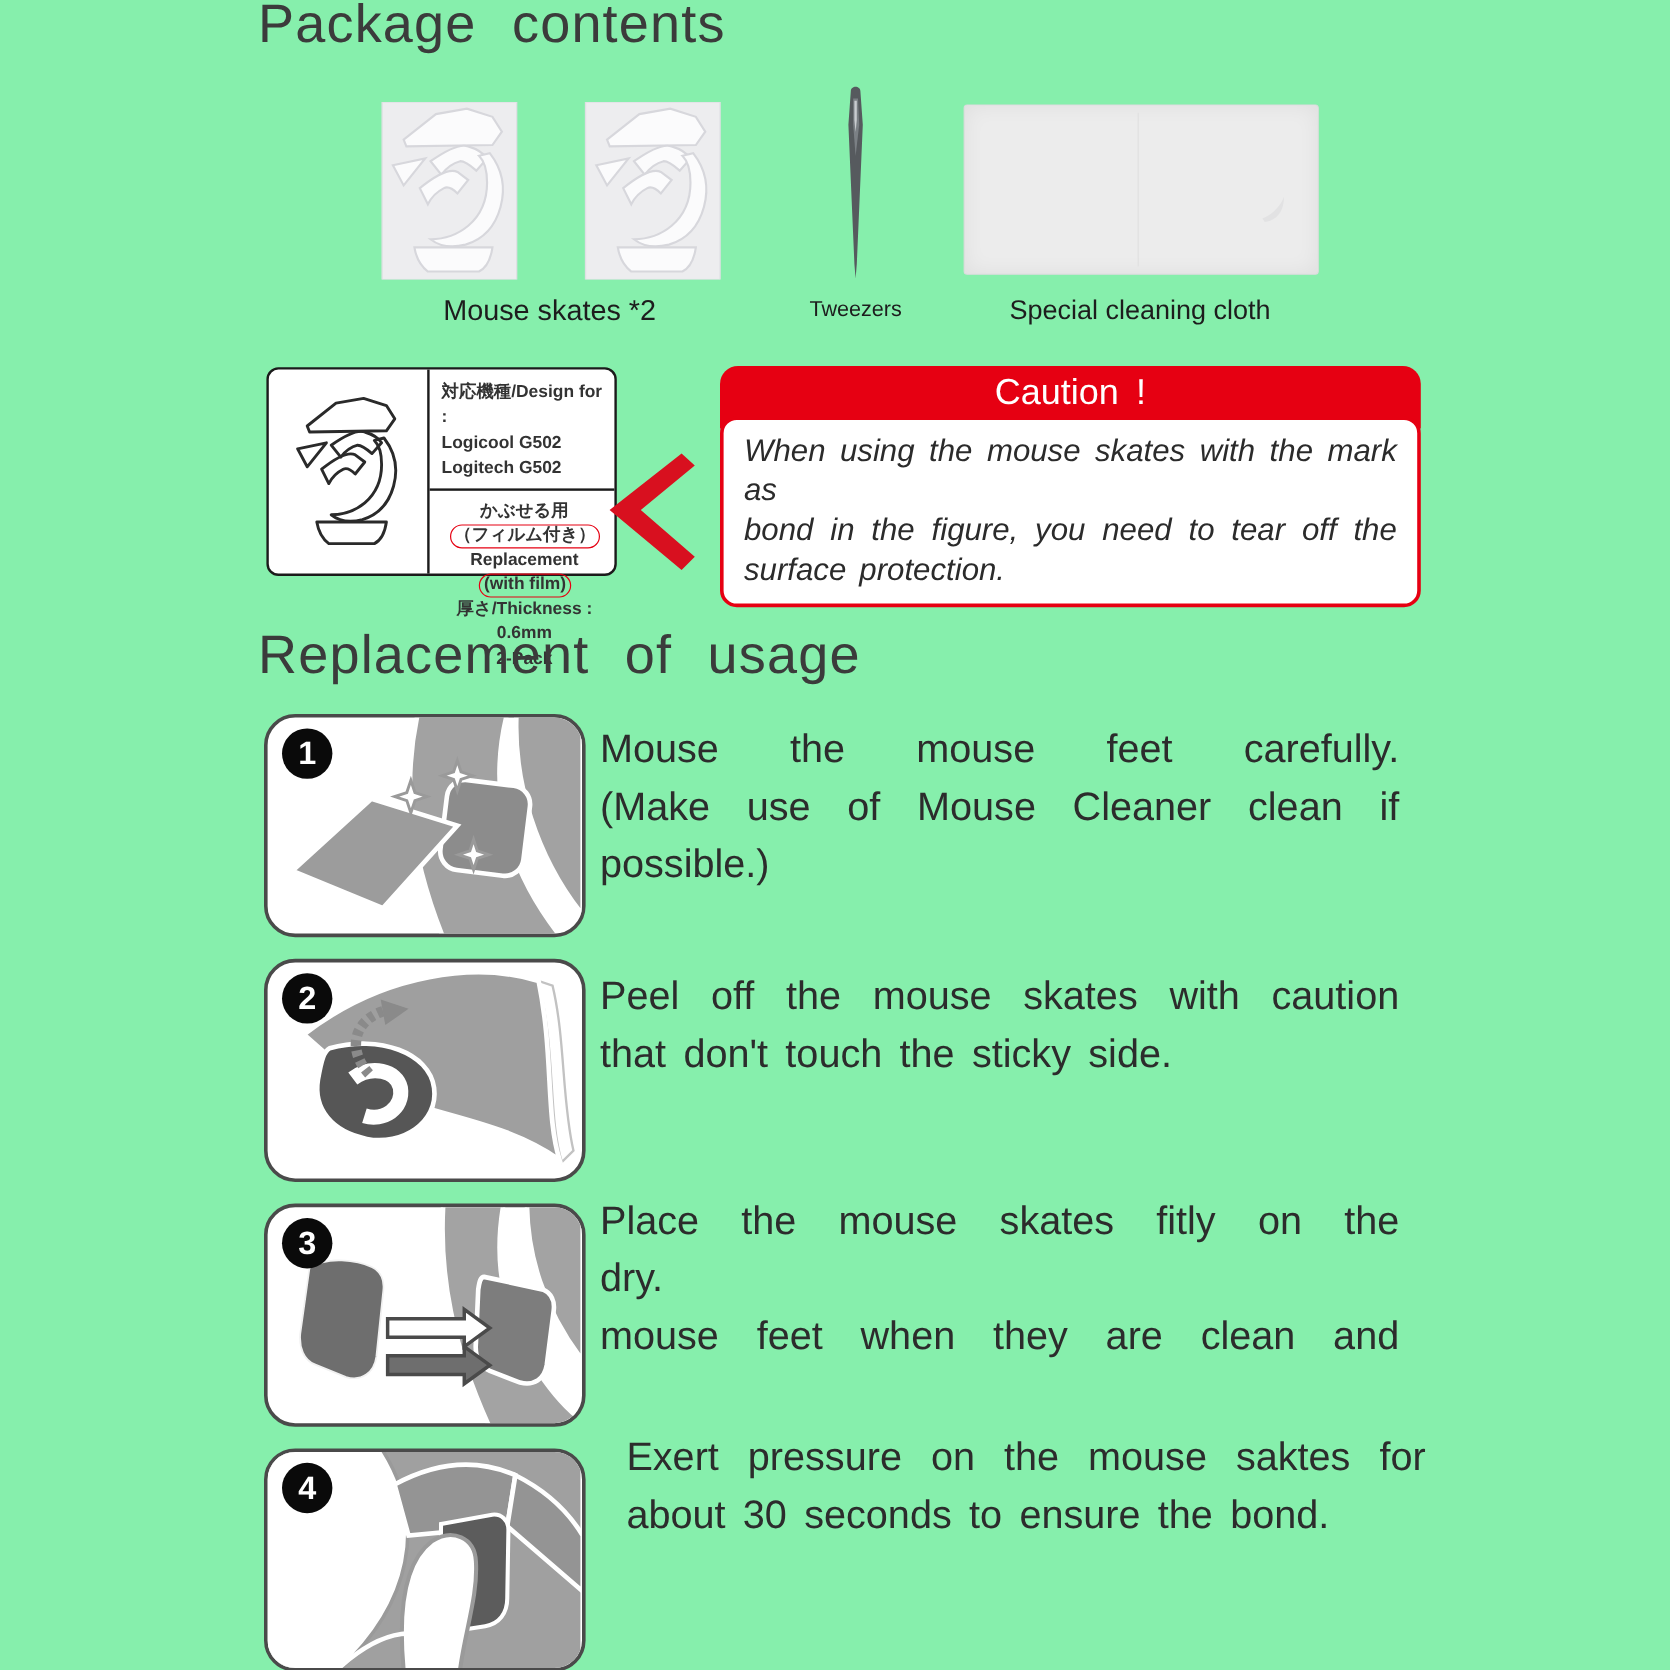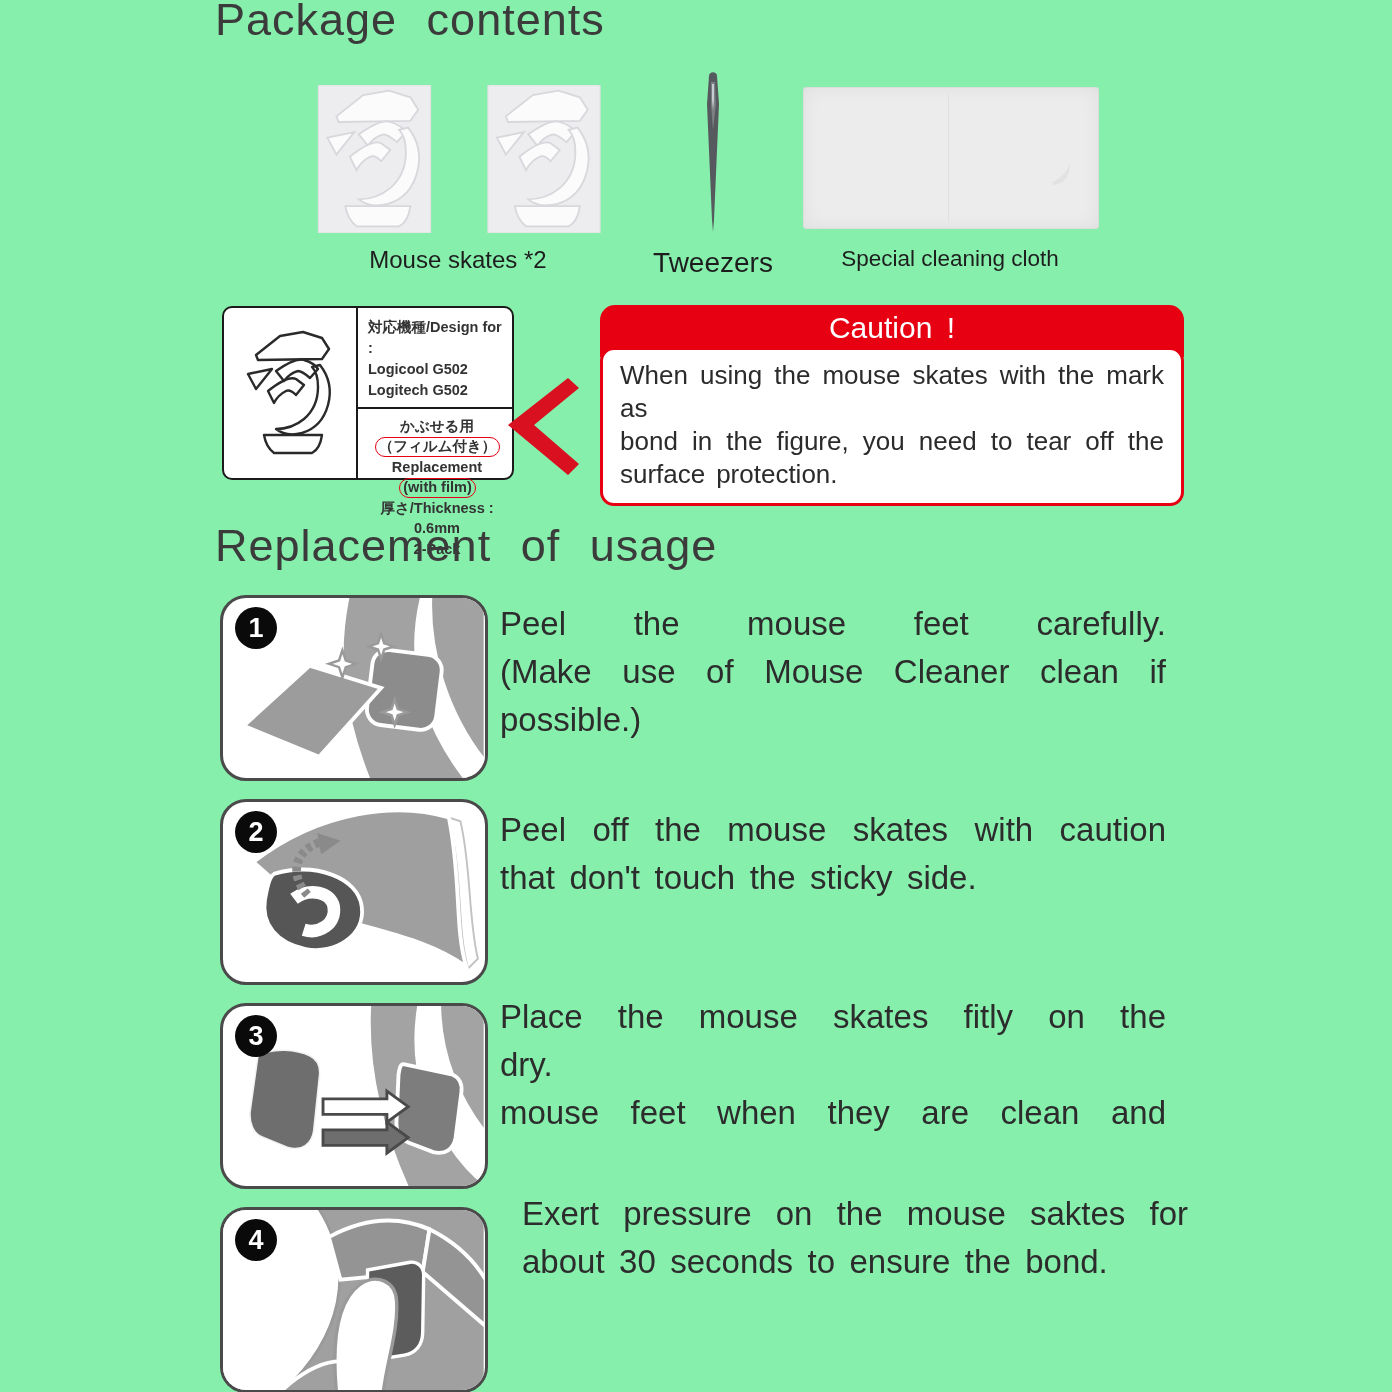--- a/index.html
+++ b/index.html
@@ -39,21 +39,21 @@
 
   
   .caution{left:568px;top:305px;width:584px;padding-left:32px;}
   .caution-header{
     background:#e60012;border-radius:15px 15px 0 0;height:52px;
     display:flex;align-items:flex-start;justify-content:center;
   }
   .caution-title{color:#fff;font-size:30px;font-weight:500;margin-top:6px;word-spacing:6px;}
   .caution-body{
     position:relative;margin-top:-10px;background:#fff;border:3.5px solid #e60012;border-radius:14px;
-    padding:9px 17px 12px 17px;box-sizing:border-box;
+    padding:9px 17px 12px 17px;box-sizing:border-box;font-style:italic;
   }
   .caution-body .jline{font-size:26px;line-height:33px;color:#2b2b2b;word-spacing:0.14em;}
 
   
   .jline{text-align:justify;text-align-last:justify;}
   .jline.last{text-align-last:left;}
 
   
   .step-fig{
     left:220px;width:268px;height:186px;border:3.5px solid #4a4a4a;border-radius:26px;
@@ -109,21 +109,21 @@
   </svg>
 
   <div class="abs" style="left:803px;top:87px;width:294px;height:140px;background:#ececec;border:1px solid #dcdcdd;border-radius:3px;box-shadow:inset 0 0 18px rgba(0,0,0,0.06);">
     <div class="abs" style="left:49%;top:4%;width:1px;height:92%;background:#e0e0e0;"></div>
     <svg class="abs" style="right:22px;bottom:38px;" width="30" height="30" viewBox="0 0 30 30">
       <path d="M6,22 C12,20 20,14 24,4 C24,16 18,24 8,25 Z" fill="#e2e2e3"></path>
     </svg>
   </div>
 
   <div class="abs item-label" style="left:288px;top:246px;width:340px;">Mouse skates *2</div>
-  <div class="abs item-label" style="left:643px;top:247px;width:140px;font-size:28px;">Tweezers</div>
+  <div class="abs item-label" style="left:643px;top:247px;width:140px;font-size:18px;">Tweezers</div>
   <div class="abs item-label" style="left:810px;top:246px;width:280px;font-size:22.5px;">Special cleaning cloth</div>
 
   <div class="abs spec-card">
     <div class="spec-left">
       <svg width="108" height="150" viewBox="-4 -4 108 140">
         <g class="spec-outline">
             <use href="#skate-shapes"></use>
           </g>
       </svg>
     </div>
@@ -167,21 +167,21 @@
       <rect x="150" y="56" width="72" height="78" rx="16" transform="rotate(7 186 95)" fill="#8c8c8c" stroke="#fff" stroke-width="4"></rect>
       <path d="M20,132 L88,70 L162,93 L98,164 Z" fill="#9c9c9c" stroke="#fff" stroke-width="4"></path>
       <g fill="#fff" stroke="#9a9a9a" stroke-width="2.5">
         <path transform="translate(122,68)" d="M0,-14 L3.5,-3.5 L14,0 L3.5,3.5 L0,14 L-3.5,3.5 L-14,0 L-3.5,-3.5 Z"></path>
         <path transform="translate(162,50)" d="M0,-13 L3.2,-3.2 L13,0 L3.2,3.2 L0,13 L-3.2,3.2 L-13,0 L-3.2,-3.2 Z"></path>
         <path transform="translate(176,118)" d="M0,-13 L3.2,-3.2 L13,0 L3.2,3.2 L0,13 L-3.2,3.2 L-13,0 L-3.2,-3.2 Z"></path>
       </g>
     </svg>
   </div>
   <div class="abs step-text" style="top:600px;">
-      <div class="jline">Peel the mouse feet carefully.</div>
+      <div class="jline">Mouse the mouse feet carefully.</div>
       <div class="jline">(Make use of Mouse Cleaner clean if</div>
       <div class="jline last">possible.)</div>
     </div>
 
   <div class="abs step-fig" style="top:799px;">
     <div class="badge">2</div>
     <svg viewBox="0 0 268 186">
       <path d="M232,16 C247,80 240,132 252,172 L262,162 C252,120 255,66 244,20 Z" fill="#fff" stroke="#c2c2c2" stroke-width="2"></path>
       <path d="M30,62 C100,8 180,0 232,16 C245,80 238,132 250,170 C190,128 118,134 64,92 Z" fill="#9f9f9f" stroke="#fff" stroke-width="4"></path>
       <path d="M52,74 C95,62 138,78 142,108 C146,138 114,158 84,152 C54,146 38,126 42,101 C45,84 47,77 52,74 Z" fill="#565656" stroke="#fff" stroke-width="4"></path>

